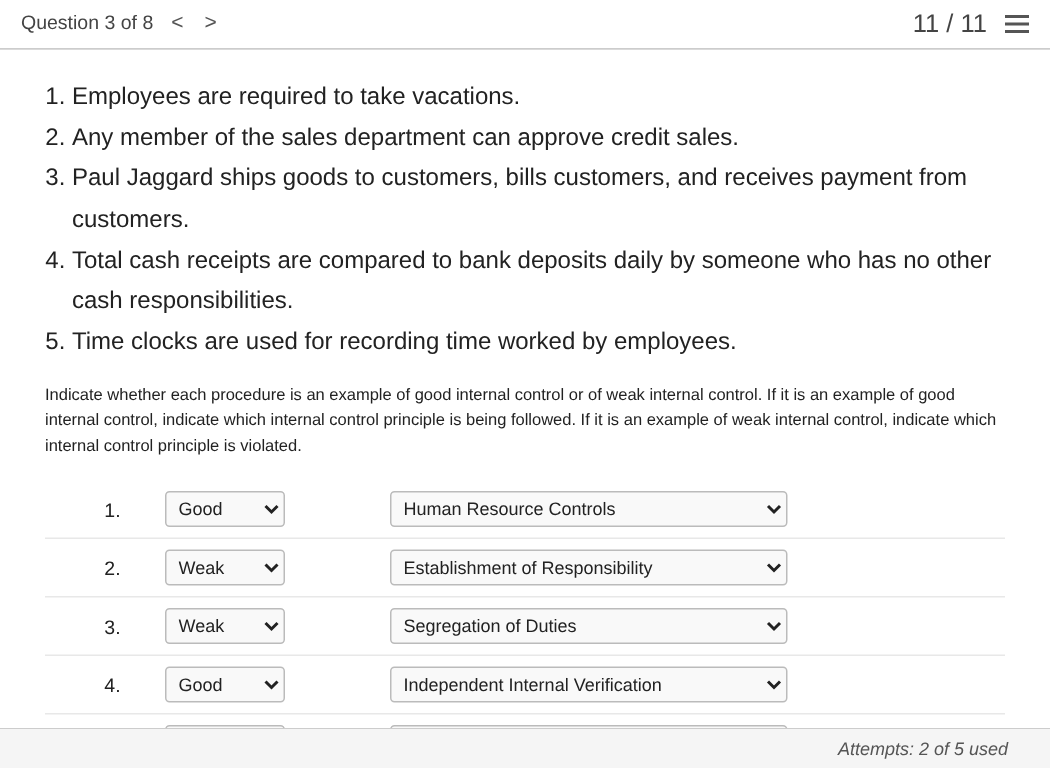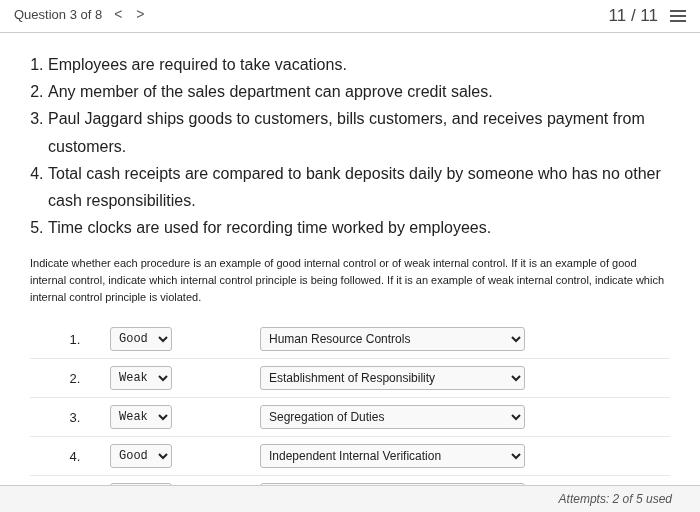--- a/index.html
+++ b/index.html
@@ -115,22 +115,21 @@
       border: 1px solid #bbb;
       background: #f9f9f9;
       font-size: 12px;
       color: #222;
       padding: 2px 4px;
       border-radius: 3px;
       cursor: pointer;
       height: 24px;
     }
     .select-ic {
-      width: 62px;
-      font-family: Liberation Mono, monospace;
+      width: 80px;
     }
     .select-principle {
       width: 265px;
     }
     .etextbook {
       font-size: 12.5px;
       color: #444;
       margin-top: 10px;
       margin-bottom: 6px;
     }

